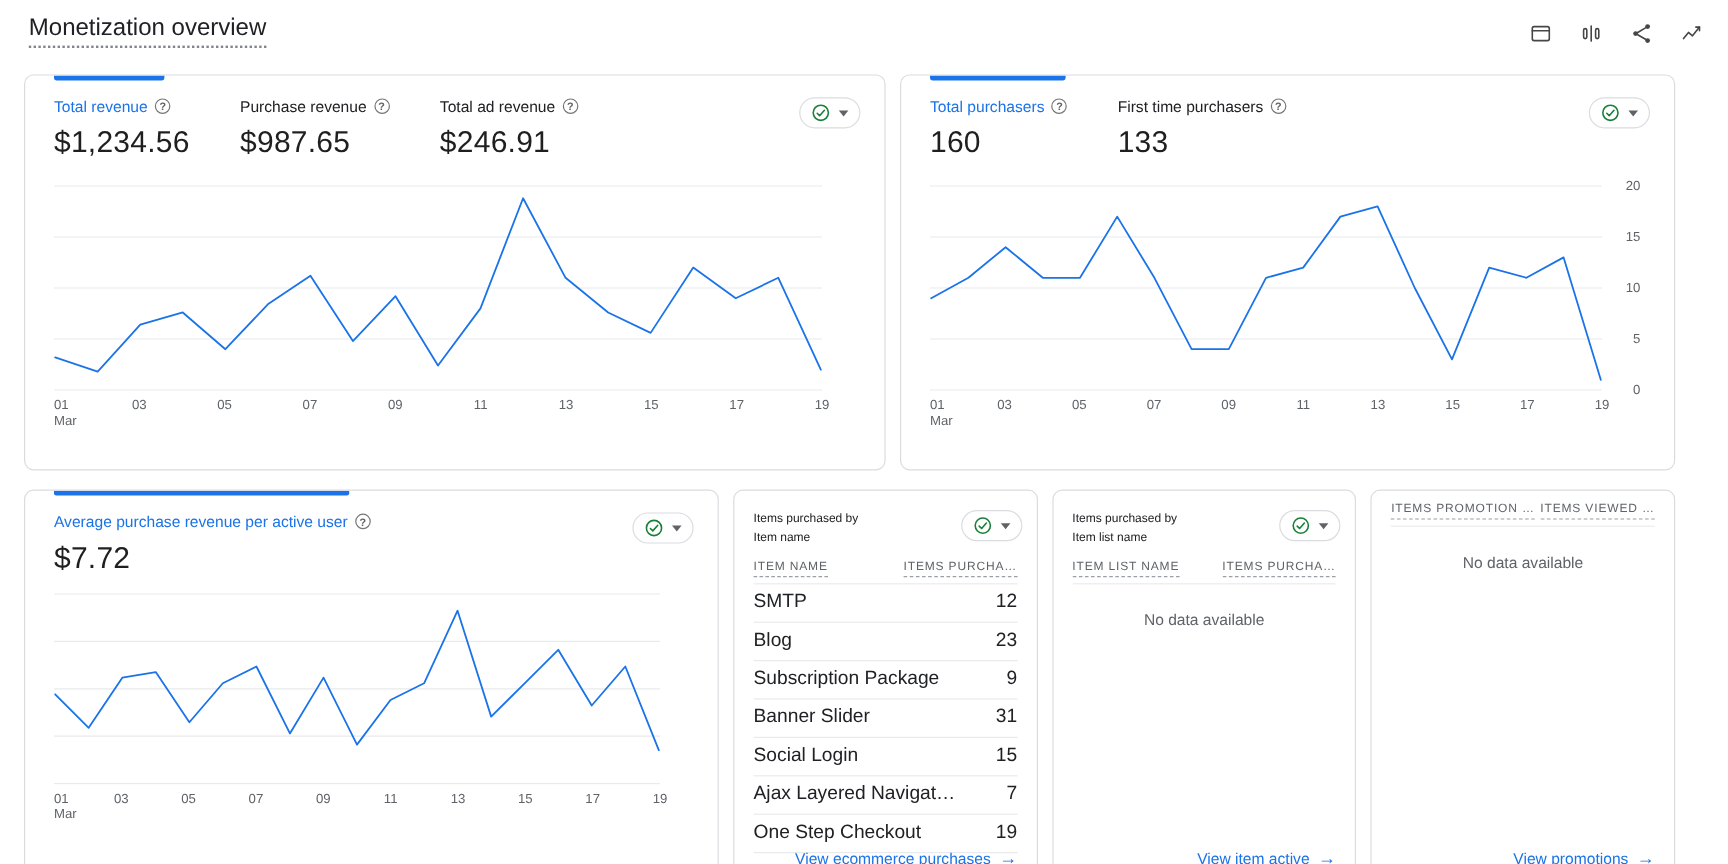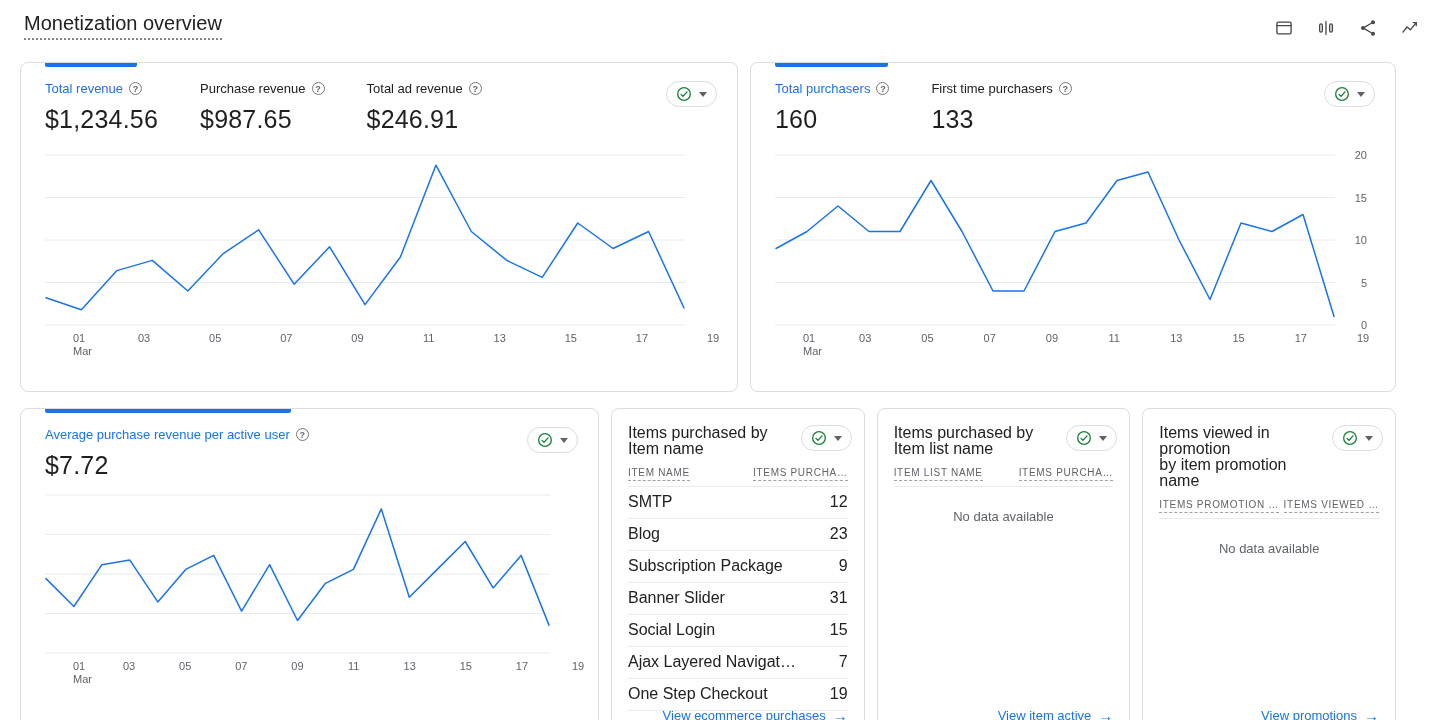--- a/index.html
+++ b/index.html
@@ -70,27 +70,27 @@
     width: 0; height: 0;
     border-left: 4px solid transparent; border-right: 4px solid transparent;
     border-top: 5px solid #5f6368;
   }
 
   
   .chart-wrap { position: relative; margin: 20px 24px 0 24px; }
   .card-avg .chart-wrap { margin-top: 14px; }
   .chart-wrap svg { display: block; }
   .xlabels { position: relative; height: 30px; font-size: 11px; color: #5f6368; }
-  .xlabels span { position: absolute; top: 6px; white-space: pre; line-height: 13px; margin-left: 28px; }
+  .xlabels span { position: absolute; top: 6px; white-space: pre; line-height: 13px; }
   .ylabels { position: absolute; top: 0; left: 568px; width: 24px; height: 172px; font-size: 11px; color: #5f6368; }
   .ylabels span { position: absolute; right: 0; transform: translateY(-50%); }
 
   
   .tcard-head { padding: 16px 16px 0 16px; }
-  .tcard-title div { font-size: 16px; line-height: 16px; color: #202124; max-width: 160px; }
+  .tcard-title div { font-size: 10px; line-height: 16px; color: #202124; max-width: 160px; }
   .thead {
     display: flex; justify-content: space-between; align-items: flex-end;
     margin: 10px 16px 0 16px; padding-bottom: 5px; border-bottom: 1px solid #ebebeb;
   }
   .th {
     font-size: 10px; letter-spacing: 0.7px; color: #5f6368;
     border-bottom: 1px dashed #9aa0a6; padding-bottom: 2px; cursor: pointer; white-space: nowrap;
   }
   .tbody { margin: 0 16px; }
   .trow {
@@ -377,33 +377,20 @@
       <span class="th">ITEMS PURCHA…</span>
     </div>
     <div class="no-data">No data available</div>
     <a class="view-link">
       <span>View item active</span>
       <span class="arrow">→</span>
     </a>
   </section>
 
   <section class="card card-table">
-    <div class="tcard-head">
-      <div class="tcard-title">
-        <div>Items viewed in promotion</div>
-        <div>by item promotion name</div>
-      </div>
-      <div class="pill">
-        <svg class="check" viewBox="0 0 24 24">
-          <circle cx="12" cy="12" r="9.5"></circle>
-            <path d="M7.5 12.6l3 3 6-6.8"></path>
-        </svg>
-        <span class="caret"></span>
-      </div>
-    </div>
     <div class="thead">
       <span class="th">ITEMS PROMOTION …</span>
       <span class="th">ITEMS VIEWED …</span>
     </div>
     <div class="no-data">No data available</div>
     <a class="view-link">
       <span>View promotions</span>
       <span class="arrow">→</span>
     </a>
   </section>

